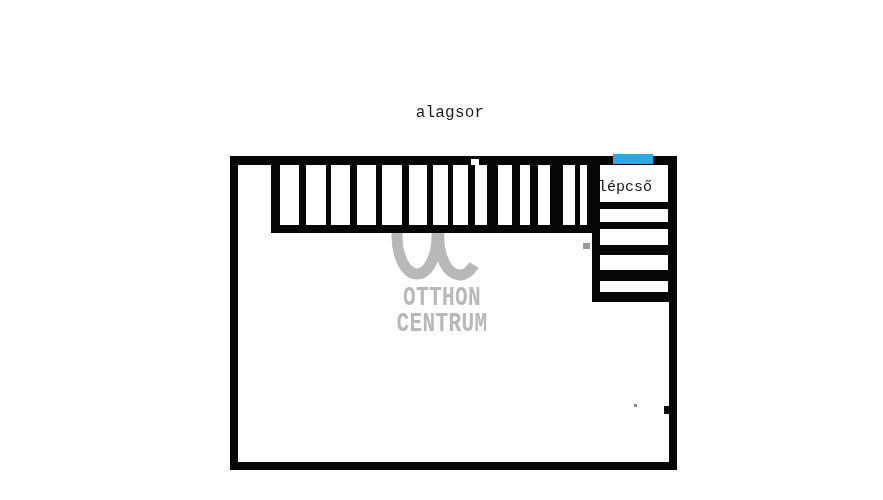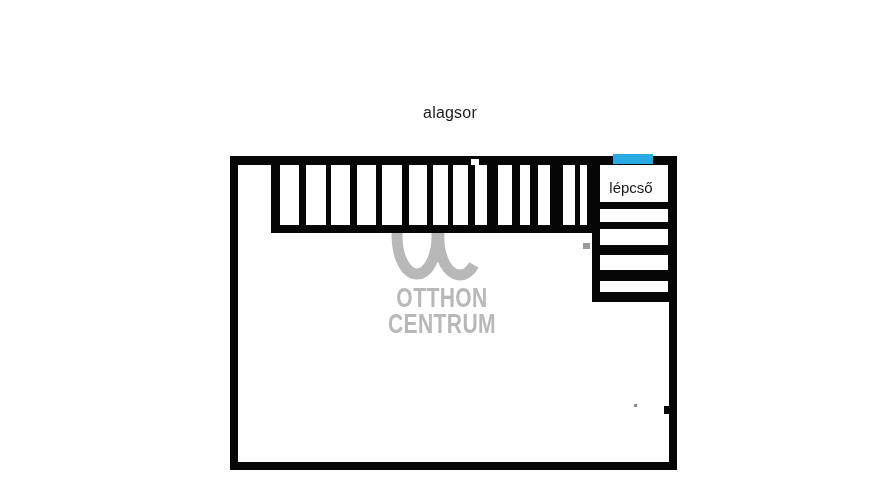--- a/index.html
+++ b/index.html
@@ -1,18 +1,18 @@
 <!DOCTYPE html>
 <html><head>
 <meta charset="utf-8">
 <style>
   html,body{margin:0;padding:0;background:#fff;}
   .canvas{
     position:relative;width:883px;height:500px;background:#ffffff;
-    font-family:Liberation Sans, sans-serif;overflow:hidden;
+    font-family:Liberation Mono, monospace;overflow:hidden;
   }
   .abs{position:absolute;}
   .black{background:#060606;}
   .white{background:#ffffff;}
   
   .plan-title{
     left:230px;top:104px;width:440px;text-align:center;
     font-size:16px;color:#1c1c1c;letter-spacing:0.2px;
   }
   
@@ -21,21 +21,21 @@
   .wall-right{left:669px;top:156px;width:8px;height:314px;}
   .wall-bottom{left:230px;top:462px;width:447px;height:8px;}
   .top-border-gap{left:471px;top:159px;width:8px;height:6px;}
   
   .storage-band{left:271px;top:156px;width:329px;height:77px;}
   .storage-band .cell{position:absolute;top:9px;height:60px;background:#ffffff;}
   
   .staircase{left:592px;top:156px;width:85px;height:146px;}
   .staircase .step{position:absolute;left:8px;width:68px;background:#ffffff;}
   .stair-label{
-    left:598px;top:179px;width:66px;text-align:center;padding-right:3px;
+    left:598px;top:179px;width:66px;text-align:left;padding-right:3px;
     font-size:15px;color:#161616;line-height:1.2;
   }
   
   .blue-bar{left:613px;top:154px;width:40px;height:10px;background:#29ABE2;}
   
   .gray-dash{left:583px;top:243px;width:7px;height:6px;background:#9a9a9a;}
   .gray-dot{left:634px;top:404px;width:3px;height:3px;background:#8a8a8a;}
   .wall-notch{left:664px;top:406px;width:5px;height:8px;}
   
   .watermark{

